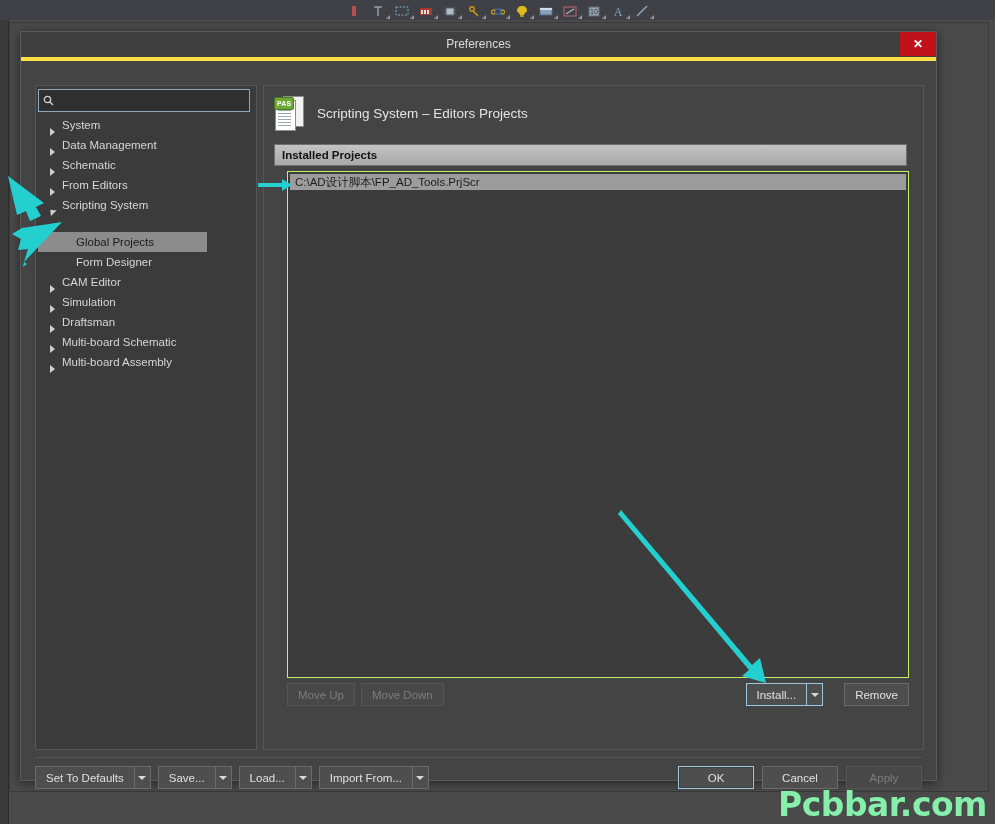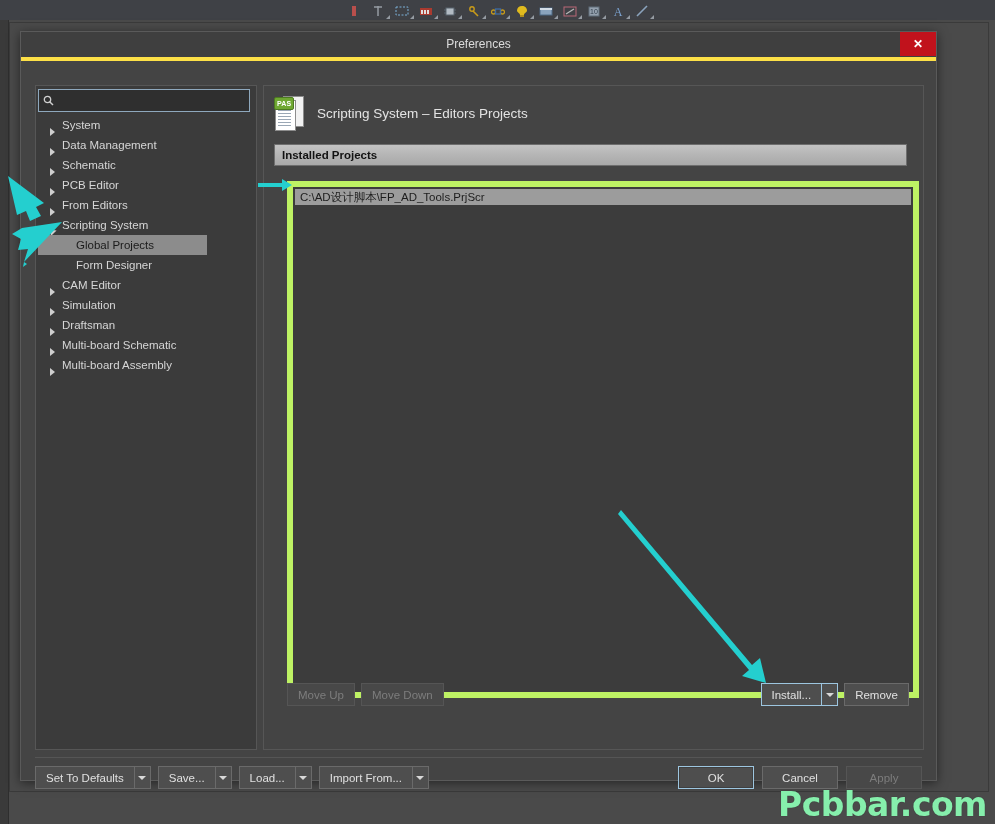--- a/index.html
+++ b/index.html
@@ -182,20 +182,21 @@
     color: #d6d6d6;
     padding-left: 10px;
     cursor: default;
     white-space: nowrap;
   }
   .tree-row.child { padding-left: 38px; }
   .tree-row.selected {
     background: #8c8c8c;
     color: #1b1b1b;
     margin-right: 45px;
+    margin-top: 17px;
   }
   .tw {
     width: 14px;
     display: inline-block;
     flex: 0 0 14px;
     position: relative;
   }
   .tw.collapsed::before {
     content: "";
     position: absolute;
@@ -290,25 +291,25 @@
     align-items: center;
     color: #121212;
     font-size: 11.5px;
     font-weight: bold;
     padding-left: 7px;
     box-sizing: border-box;
   }
   .list-box {
     position: absolute;
     left: 23px;
-    top: 95px;
+    top: 85px;
     width: 620px;
     height: 505px;
     background: #3c3c3c;
-    border: 6px solid #bef264;
+    border: 1px solid #bef264;
     overflow: hidden;
   }
   .list-row {
     height: 16px;
     margin: 2px 2px 0 2px;
     background: #9c9c9c;
     color: #1d1d1d;
     font-size: 11.5px;
     display: flex;
     align-items: center;
@@ -390,21 +391,21 @@
   .left-actions {
     position: absolute;
     left: 0; top: 0;
     display: flex;
     gap: 6px;
   }
   .right-actions {
     position: absolute;
     right: 0; top: 0;
     display: flex;
-    gap: 6px;
+    gap: 21px;
     align-items: center;
   }
 
   
   .footer-sep {
     position: absolute;
     left: 14px; right: 14px;
     top: 700px;
     height: 1px;
     background: #555;
@@ -529,24 +530,20 @@
               <span class="tw collapsed"></span>
               <span>System</span>
             </div>
           <div class="tree-row">
               <span class="tw collapsed"></span>
               <span>Data Management</span>
             </div>
           <div class="tree-row">
               <span class="tw collapsed"></span>
               <span>Schematic</span>
-            </div>
-          <div class="tree-row">
-              <span class="tw collapsed"></span>
-              <span>PCB Editor</span>
             </div>
           <div class="tree-row">
               <span class="tw collapsed"></span>
               <span>From Editors</span>
             </div>
           <div class="tree-row">
               <span class="tw expanded"></span>
               <span>Scripting System</span>
             </div>
           <div class="tree-row child selected">

